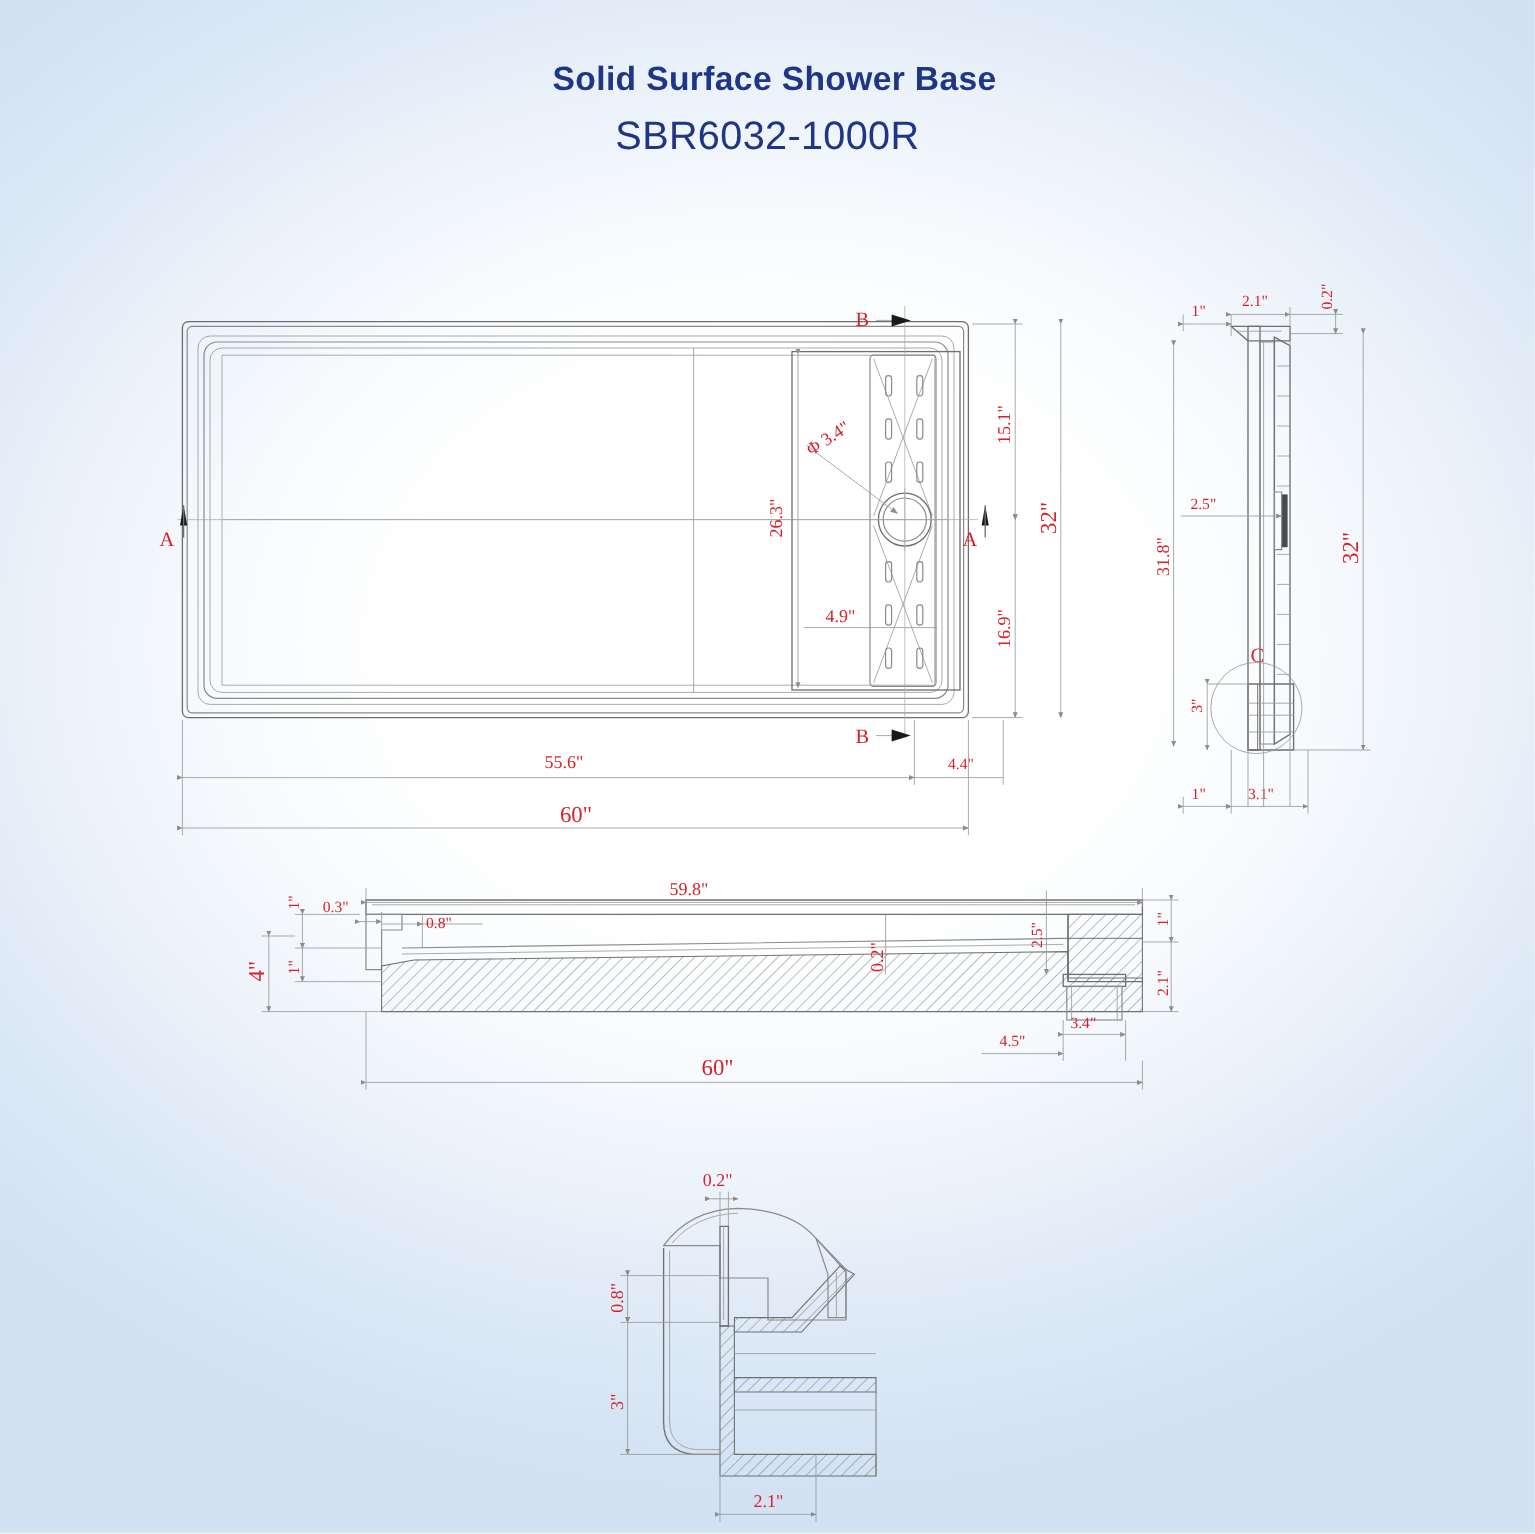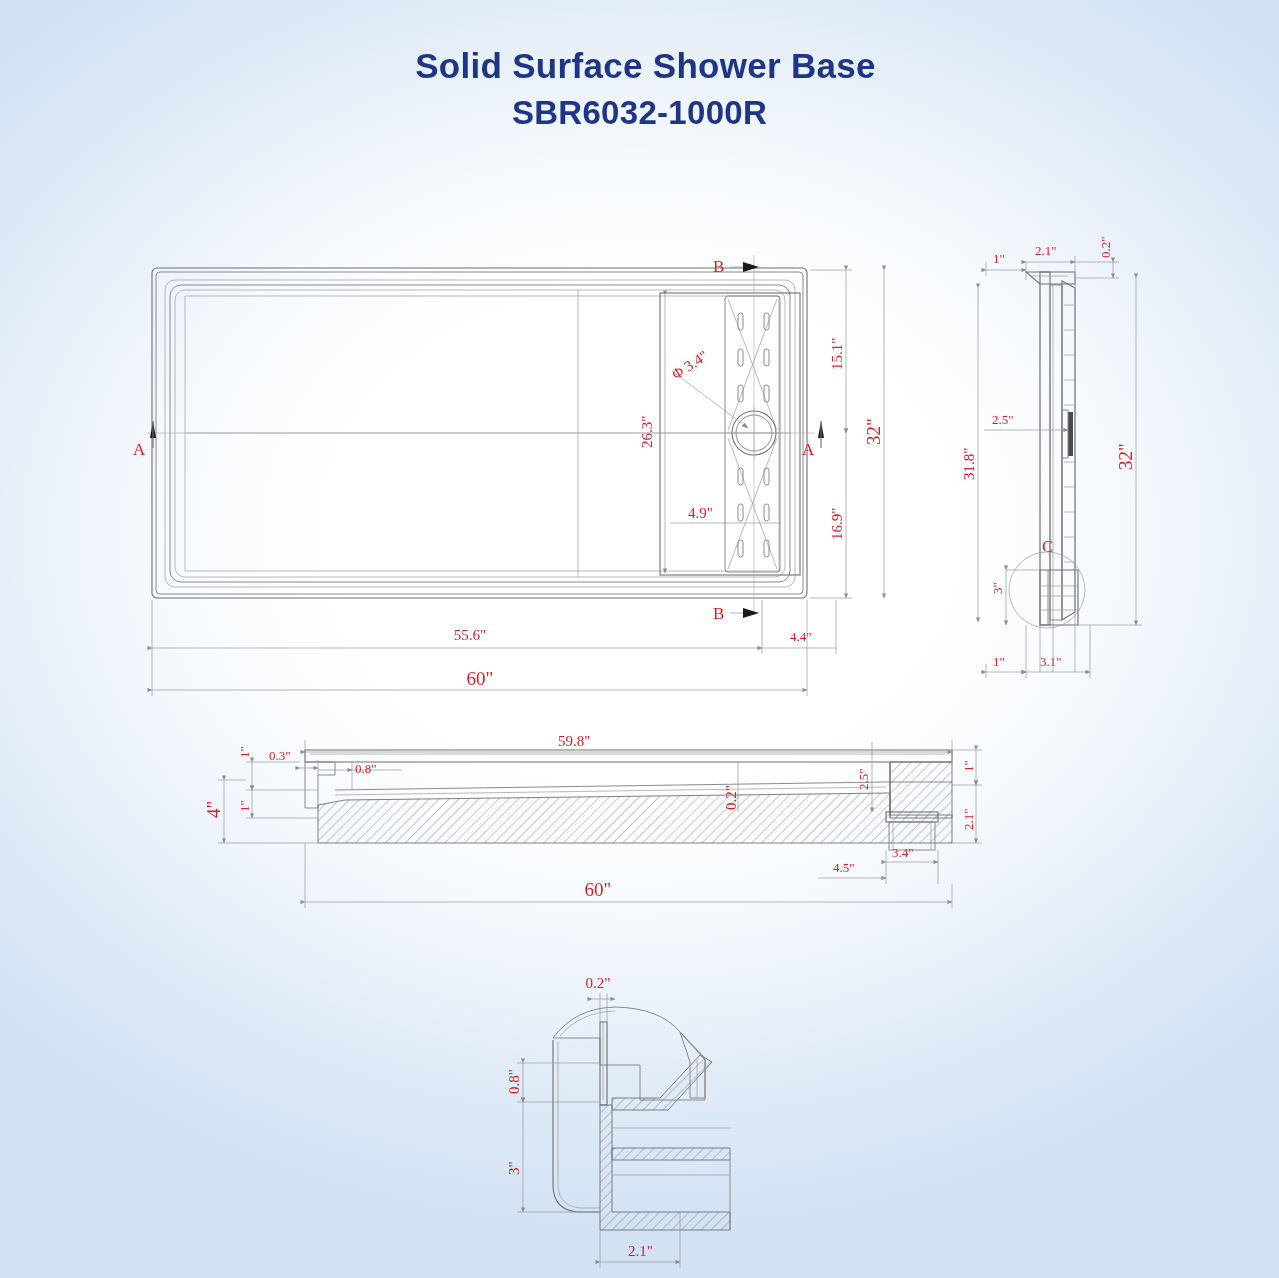--- a/index.html
+++ b/index.html
@@ -27,31 +27,31 @@
   }
   #title-block {
     position: absolute;
     top: 42px;
     left: 0;
     width: 1279px;
     text-align: center;
     pointer-events: none;
   }
   .title-line1 {
-    font-size: 35px;
+    font-size: 28px;
     font-weight: bold;
     color: #1f3586;
     letter-spacing: 0.3px;
     line-height: 48px;
     white-space: nowrap;
     padding-left: 12px;
   }
   .title-line2 {
     font-size: 33px;
-    font-weight: bold;
+    font-weight: normal;
     color: #1f3586;
     letter-spacing: 0.3px;
     line-height: 46px;
     white-space: nowrap;
   }
   svg.draw {
     position: absolute;
     top: 0;
     left: 0;
     width: 1279px;

